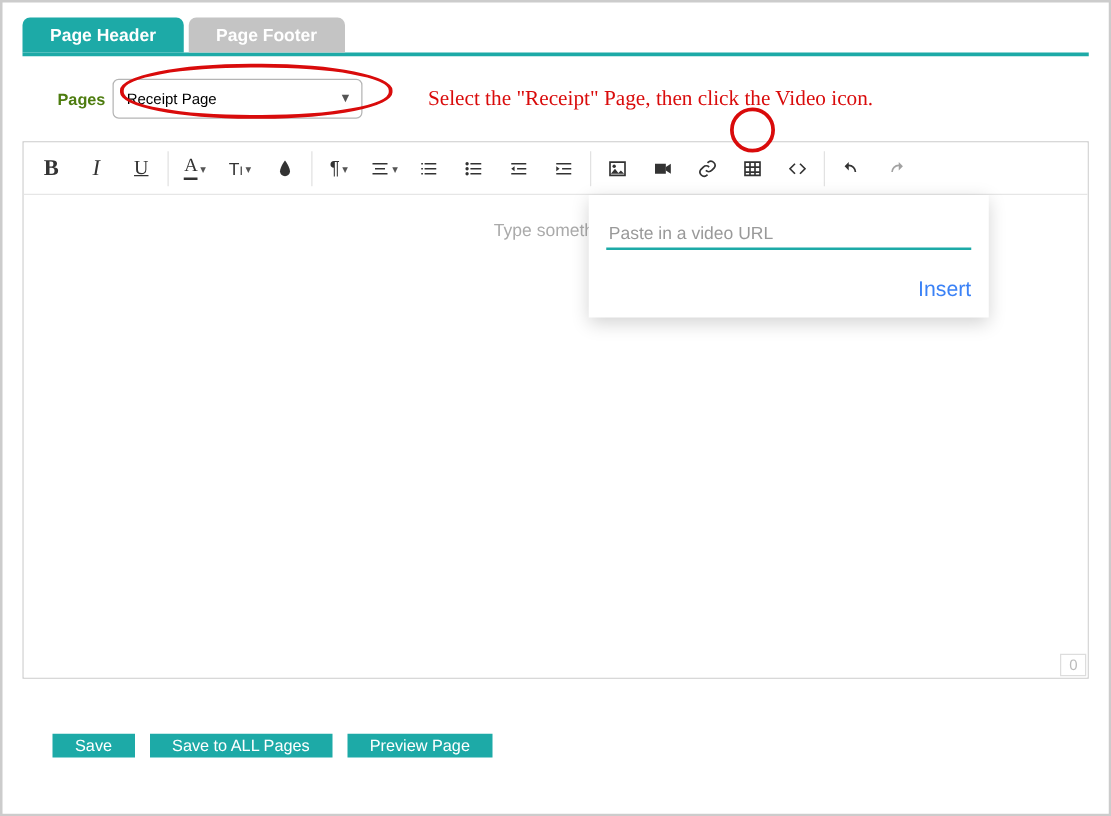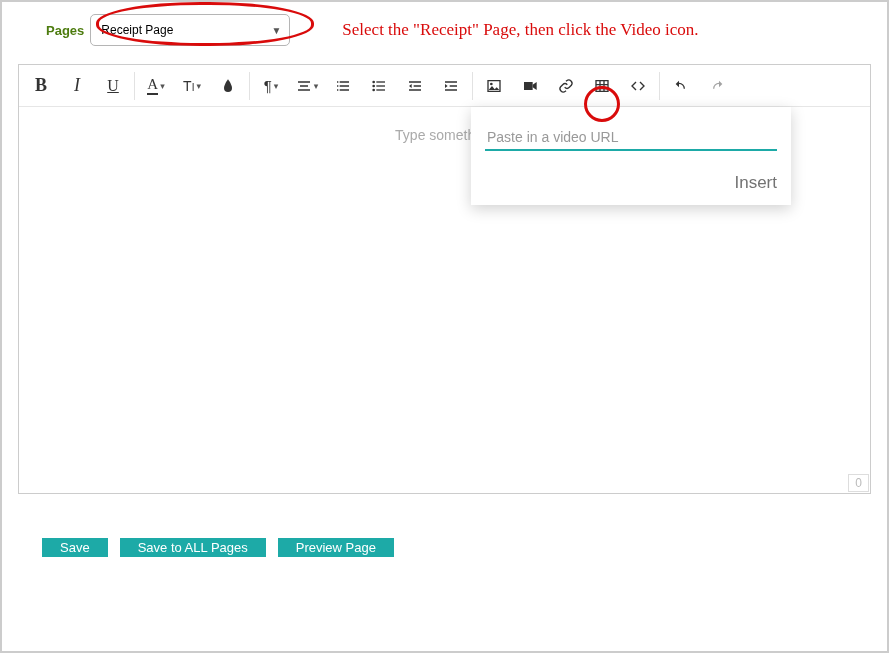--- a/index.html
+++ b/index.html
@@ -162,21 +162,21 @@
       font-size: 14px;
       padding: 4px 2px;
       outline: none;
     }
     .popup-input::placeholder { color: #999; }
     .popup-actions {
       text-align: right;
       margin-top: 22px;
     }
     .popup-btn {
-      color: #737373;
+      color: #3b82f6;
       font-size: 17px;
       cursor: pointer;
     }
     .char-count {
       position: absolute;
       right: 1px;
       bottom: 1px;
       border: 1px solid #ddd;
       color: #bbb;
       font-size: 12px;
@@ -195,20 +195,24 @@
       border: none;
       padding: 2px 18px;
       font-size: 13px;
       cursor: pointer;
     }
   </style>
 </head>
 <body>
 
 <div class="container">
+  <div class="tabs">
+    <div class="tab active">Page Header</div>
+    <div class="tab">Page Footer</div>
+  </div>
 
   <div class="page-row">
     <span class="pages-label">Pages</span>
     <span class="select-wrap">
       <input class="page-select" readonly="" value="Receipt Page" style="">
       <span class="select-arrow">▼</span>
     </span>
     <span class="annotation-text">Select the "Receipt" Page, then click the Video icon.</span>
     <div class="annotation-oval oval-select"></div>
   </div>

